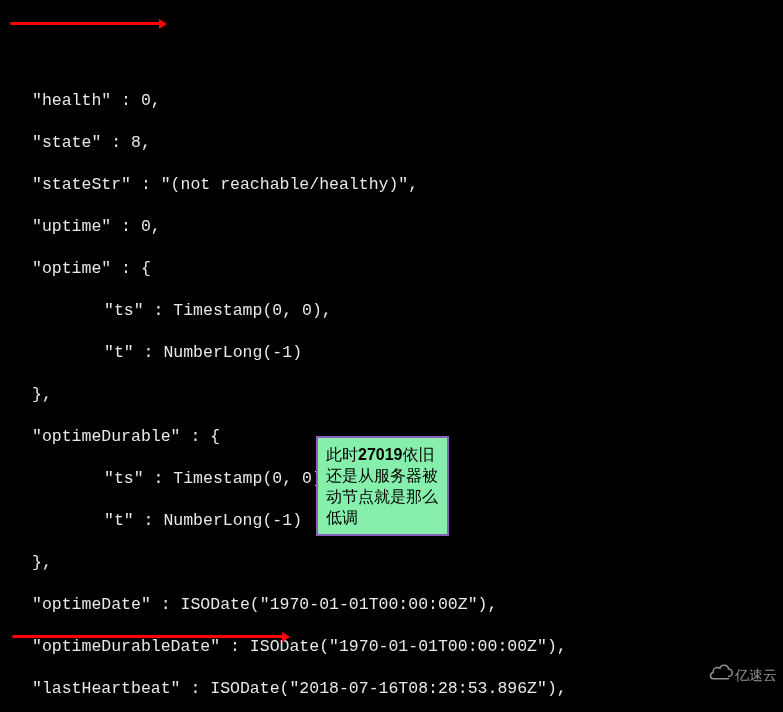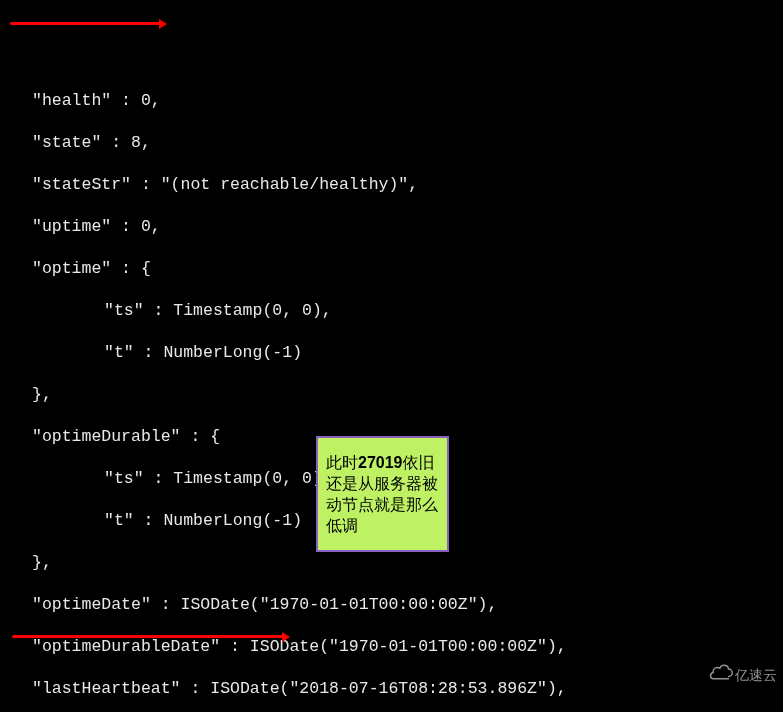--- a/index.html
+++ b/index.html
@@ -54,23 +54,23 @@
       width: 0; height: 0;
       border-left: 8px solid #ff0000;
       border-top: 5px solid transparent;
       border-bottom: 5px solid transparent;
     }
     .annotation {
       position: absolute;
       top: 436px;
       left: 316px;
       width: 133px;
-      background: #bef264;
+      background: #86efac;
       border: 2px solid #8a5fbf;
-      padding: 14px 8px;
+      padding: 6px 8px;
       color: #000;
       font-family: "Microsoft YaHei", "SimSun", sans-serif;
       font-size: 16px;
       line-height: 21px;
       white-space: normal;
       font-weight: 400;
     }
     .annotation .bold { font-weight: 700; }
     .watermark {
       position: absolute;

